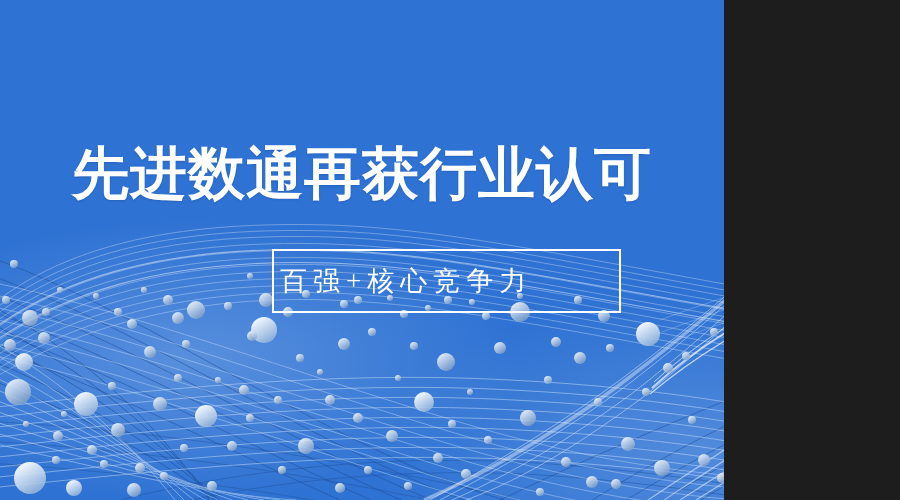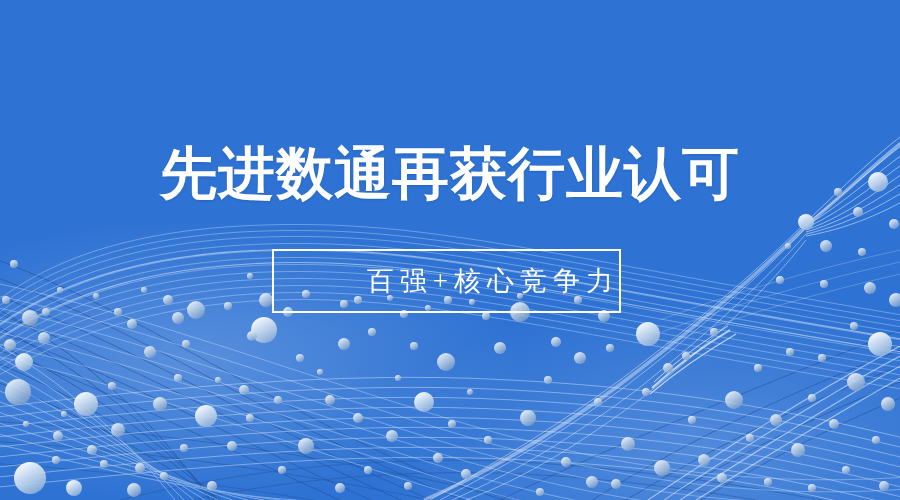--- a/index.html
+++ b/index.html
@@ -2,21 +2,21 @@
 <html><head>
 <meta charset="utf-8">
 <style>
   html, body {
     margin: 0;
     padding: 0;
     background: #1d1d1d;
   }
   #banner {
     position: relative;
-    width: 900px;
+    width: 724px;
     height: 500px;
     overflow: hidden;
     background: #2e72d3;
     font-family: "Liberation Serif", "DejaVu Serif", serif;
   }
   #bg-svg {
     position: absolute;
     inset: 0;
     width: 900px;
     height: 500px;
@@ -45,21 +45,21 @@
   #subtitle-box {
     position: absolute;
     left: 272px;
     top: 249px;
     width: 349px;
     height: 64px;
     box-sizing: border-box;
     border: 2px solid #ffffff;
     display: flex;
     align-items: center;
-    justify-content: flex-end;
+    justify-content: flex-start;
   }
   #subtitle-text {
     color: #ffffff;
     font-size: 27px;
     line-height: 30px;
     letter-spacing: 6px;
     text-indent: 6px;
     white-space: nowrap;
     font-family: "Liberation Serif", "DejaVu Serif", serif;
     font-weight: normal;

